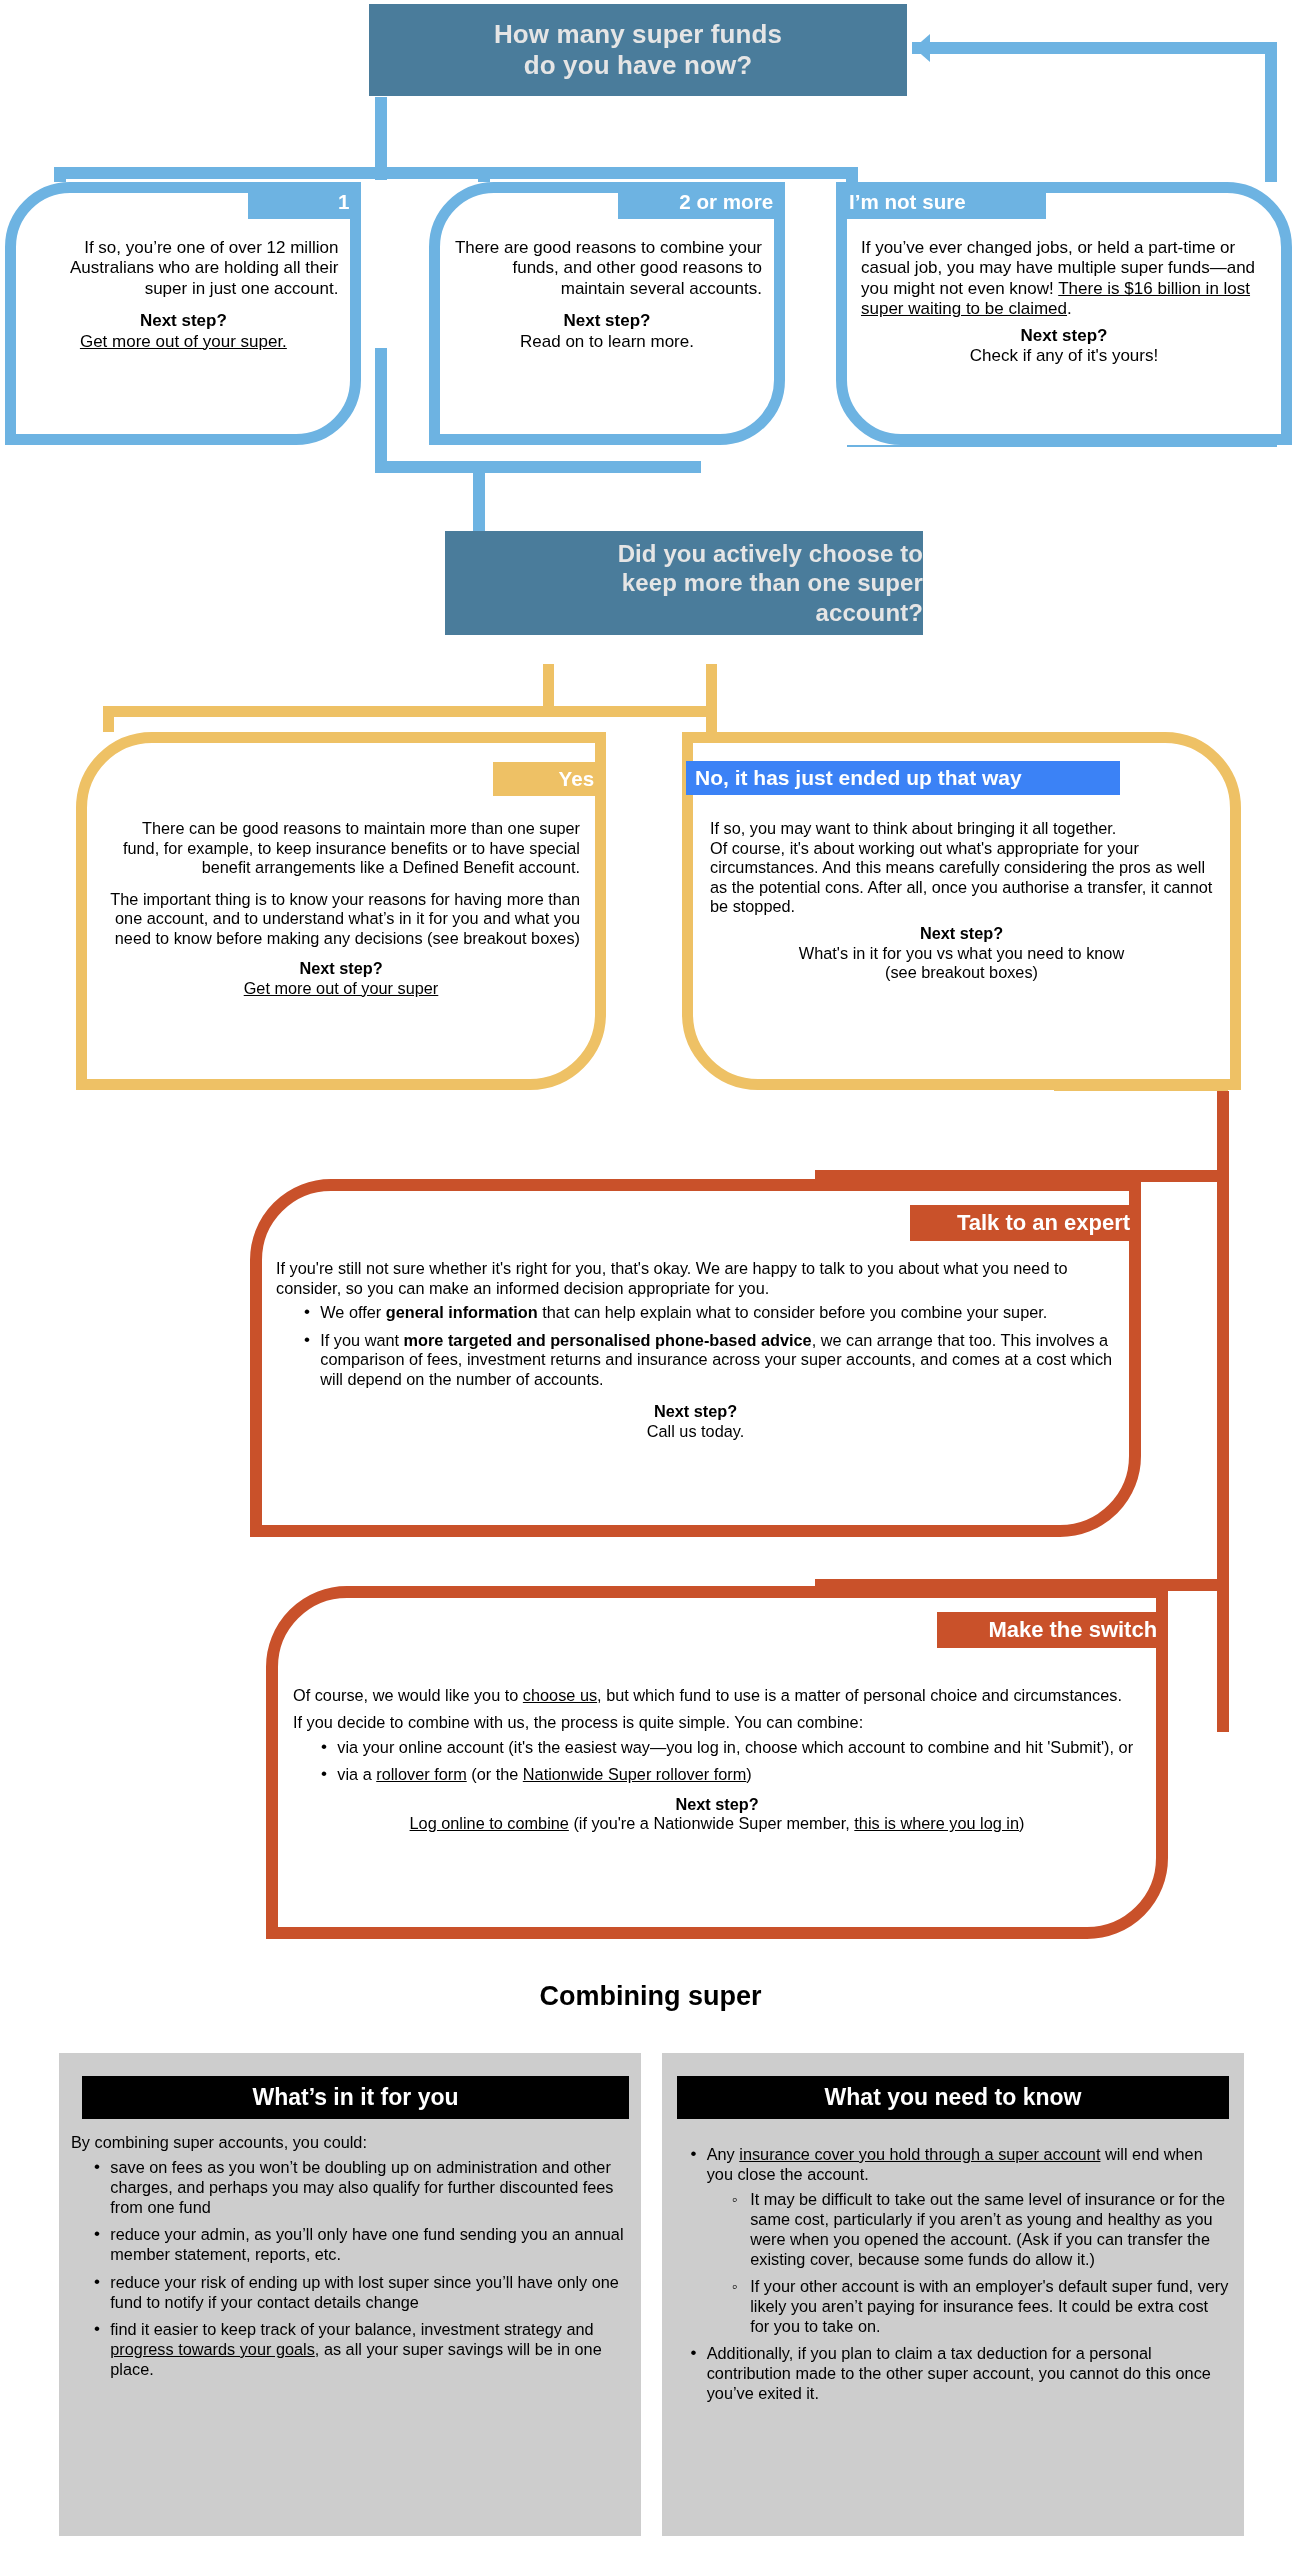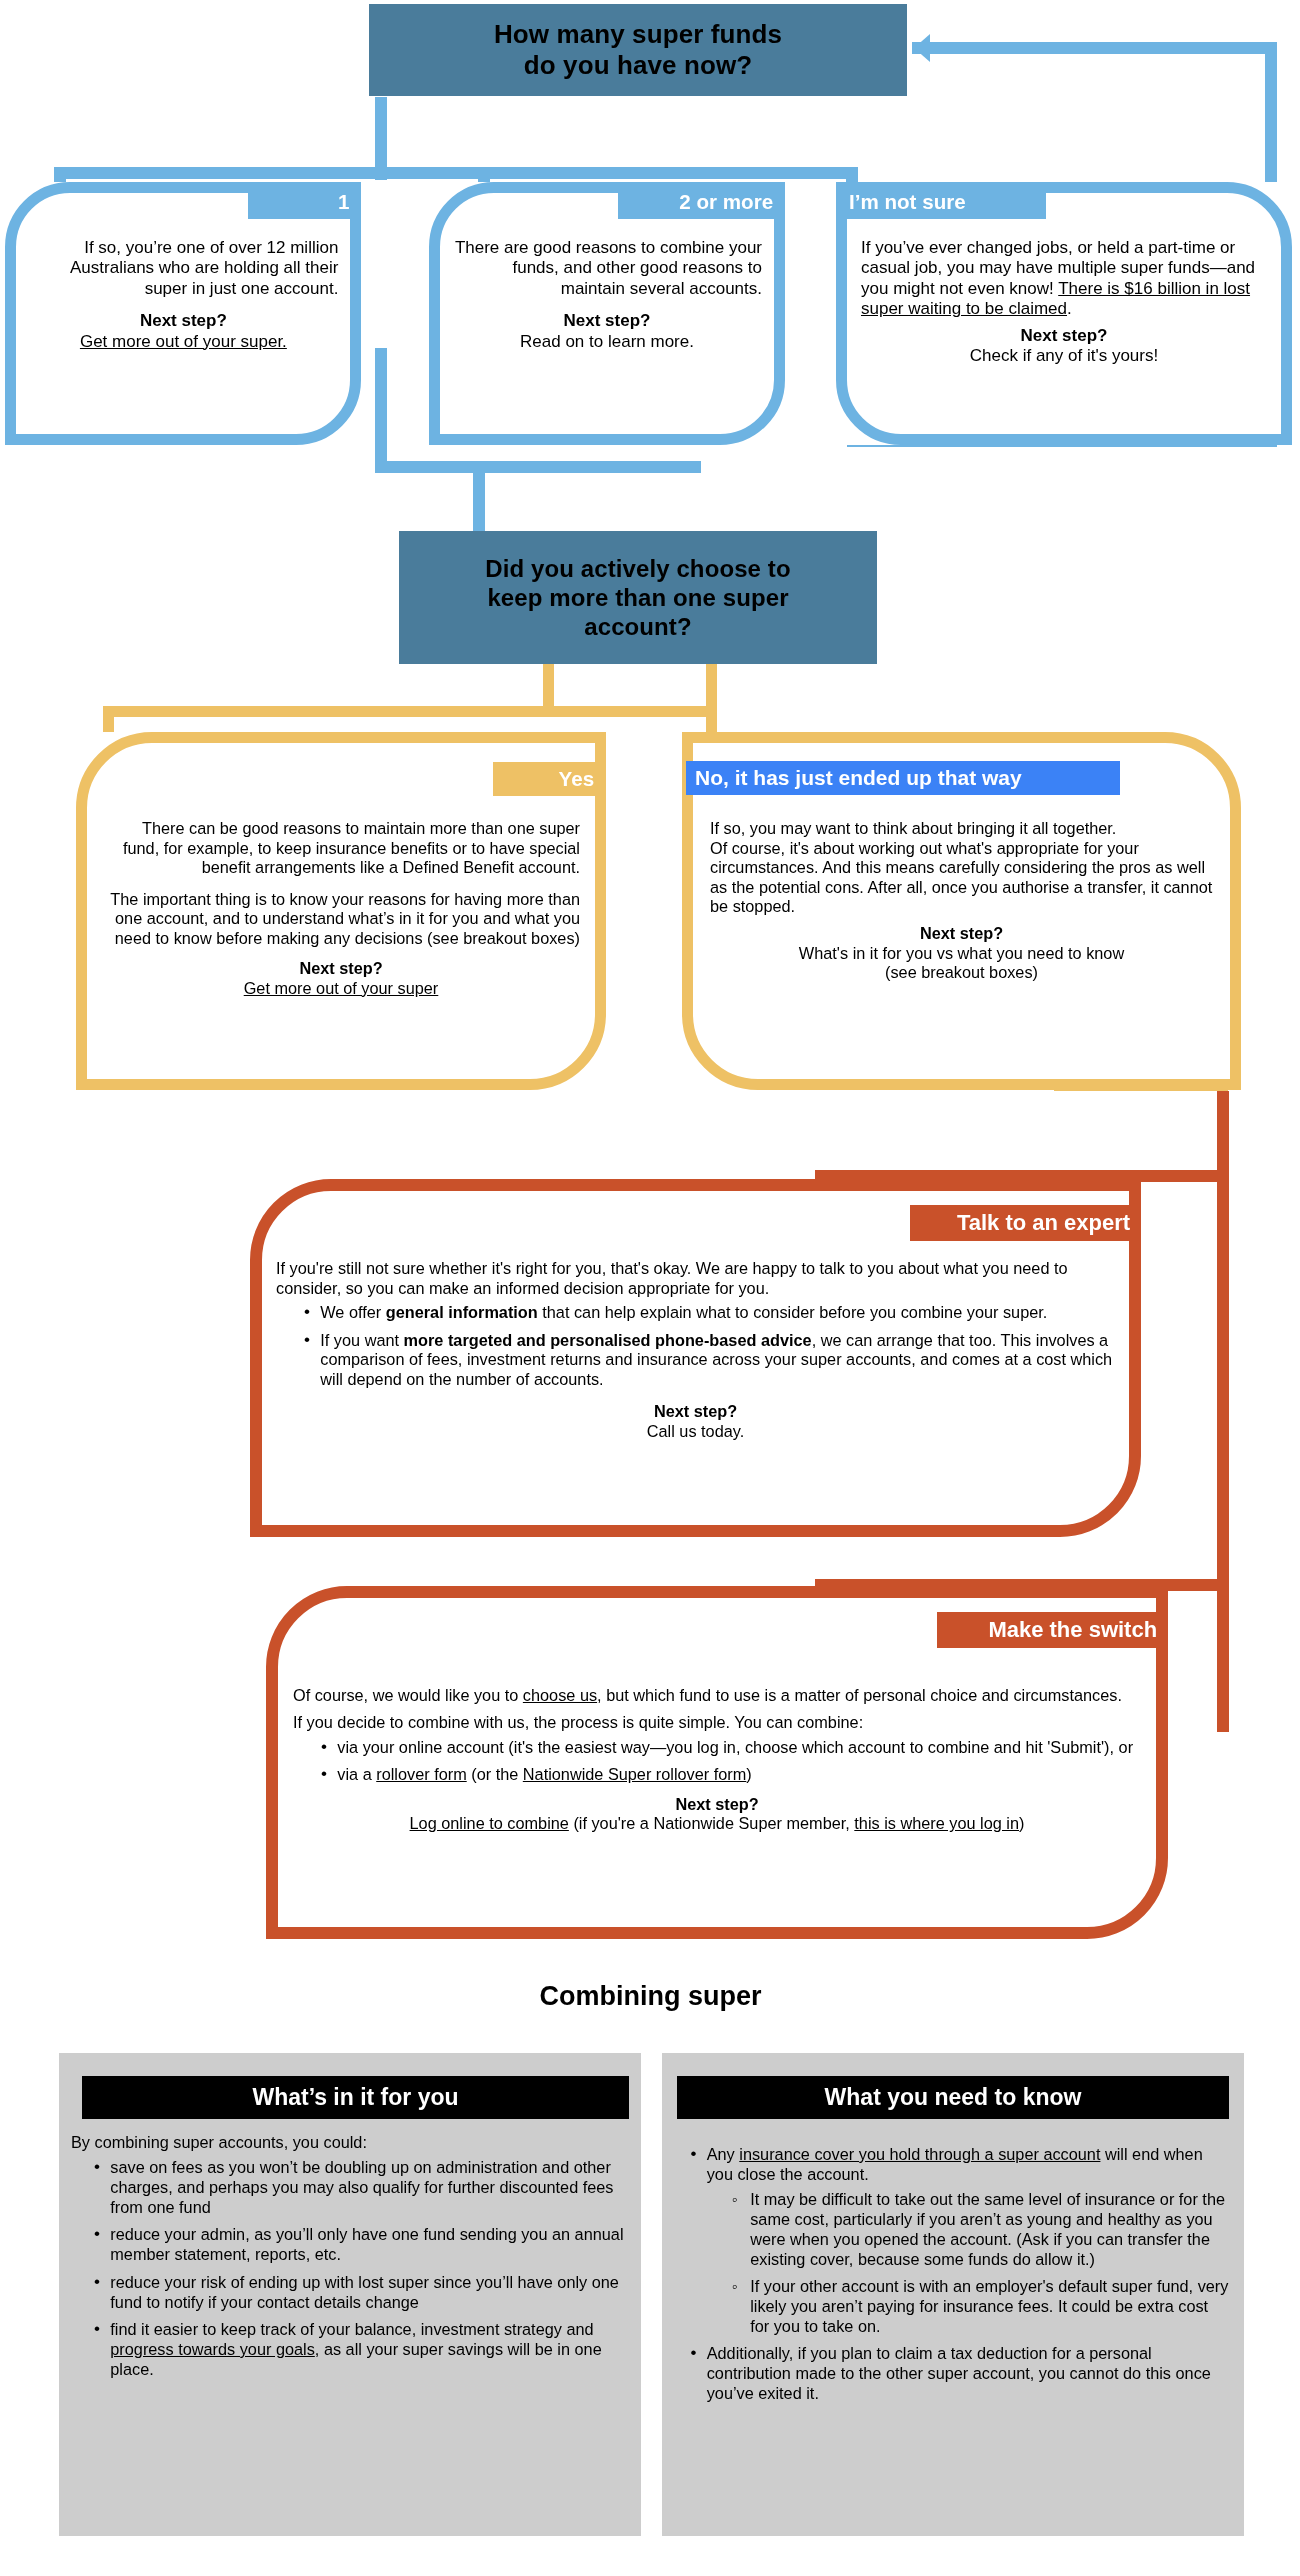--- a/index.html
+++ b/index.html
@@ -13,21 +13,21 @@
     width:1301px;
     height:2576px;
     background:#fff;
     overflow:hidden;
   }
 
   
   .qbox{
     position:absolute;
     background:#4a7c9b;
-    color:#000000;
+    color:#e5e5e5;
     font-weight:bold;
     display:flex;
     align-items:center;
     justify-content:center;
     text-align:center;
     line-height:1.22;
     letter-spacing:0.1px;
     box-sizing:border-box;
   }
   .qbox .qtext{display:block;width:100%;}
@@ -179,21 +179,21 @@
     </div>
   </div>
 
   <div class="qbox" style="left:369px;top:4.3px;width:538px;height:92px;font-size:26px;">
     <span class="qtext">
       <span>How many super funds</span><br>
       <span>do you have now?</span>
     </span>
   </div>
 
-  <div class="qbox" style="left:399px;top:531px;width:478px;height:133px;font-size:24px;">
+  <div class="qbox" style="left:445px;top:531px;width:478px;height:104px;font-size:24px;text-align:right;">
     <span class="qtext">
       <span>Did you actively choose to</span><br>
       <span>keep more than one super</span><br>
       <span>account?</span>
     </span>
   </div>
 
   <div class="conn gold" style="left:543px;top:664px;width:11px;height:49px;"></div>
   <div class="conn gold" style="left:706px;top:664px;width:11px;height:49px;"></div>
   <div class="conn gold" style="left:103px;top:706px;width:614px;height:11px;"></div>

